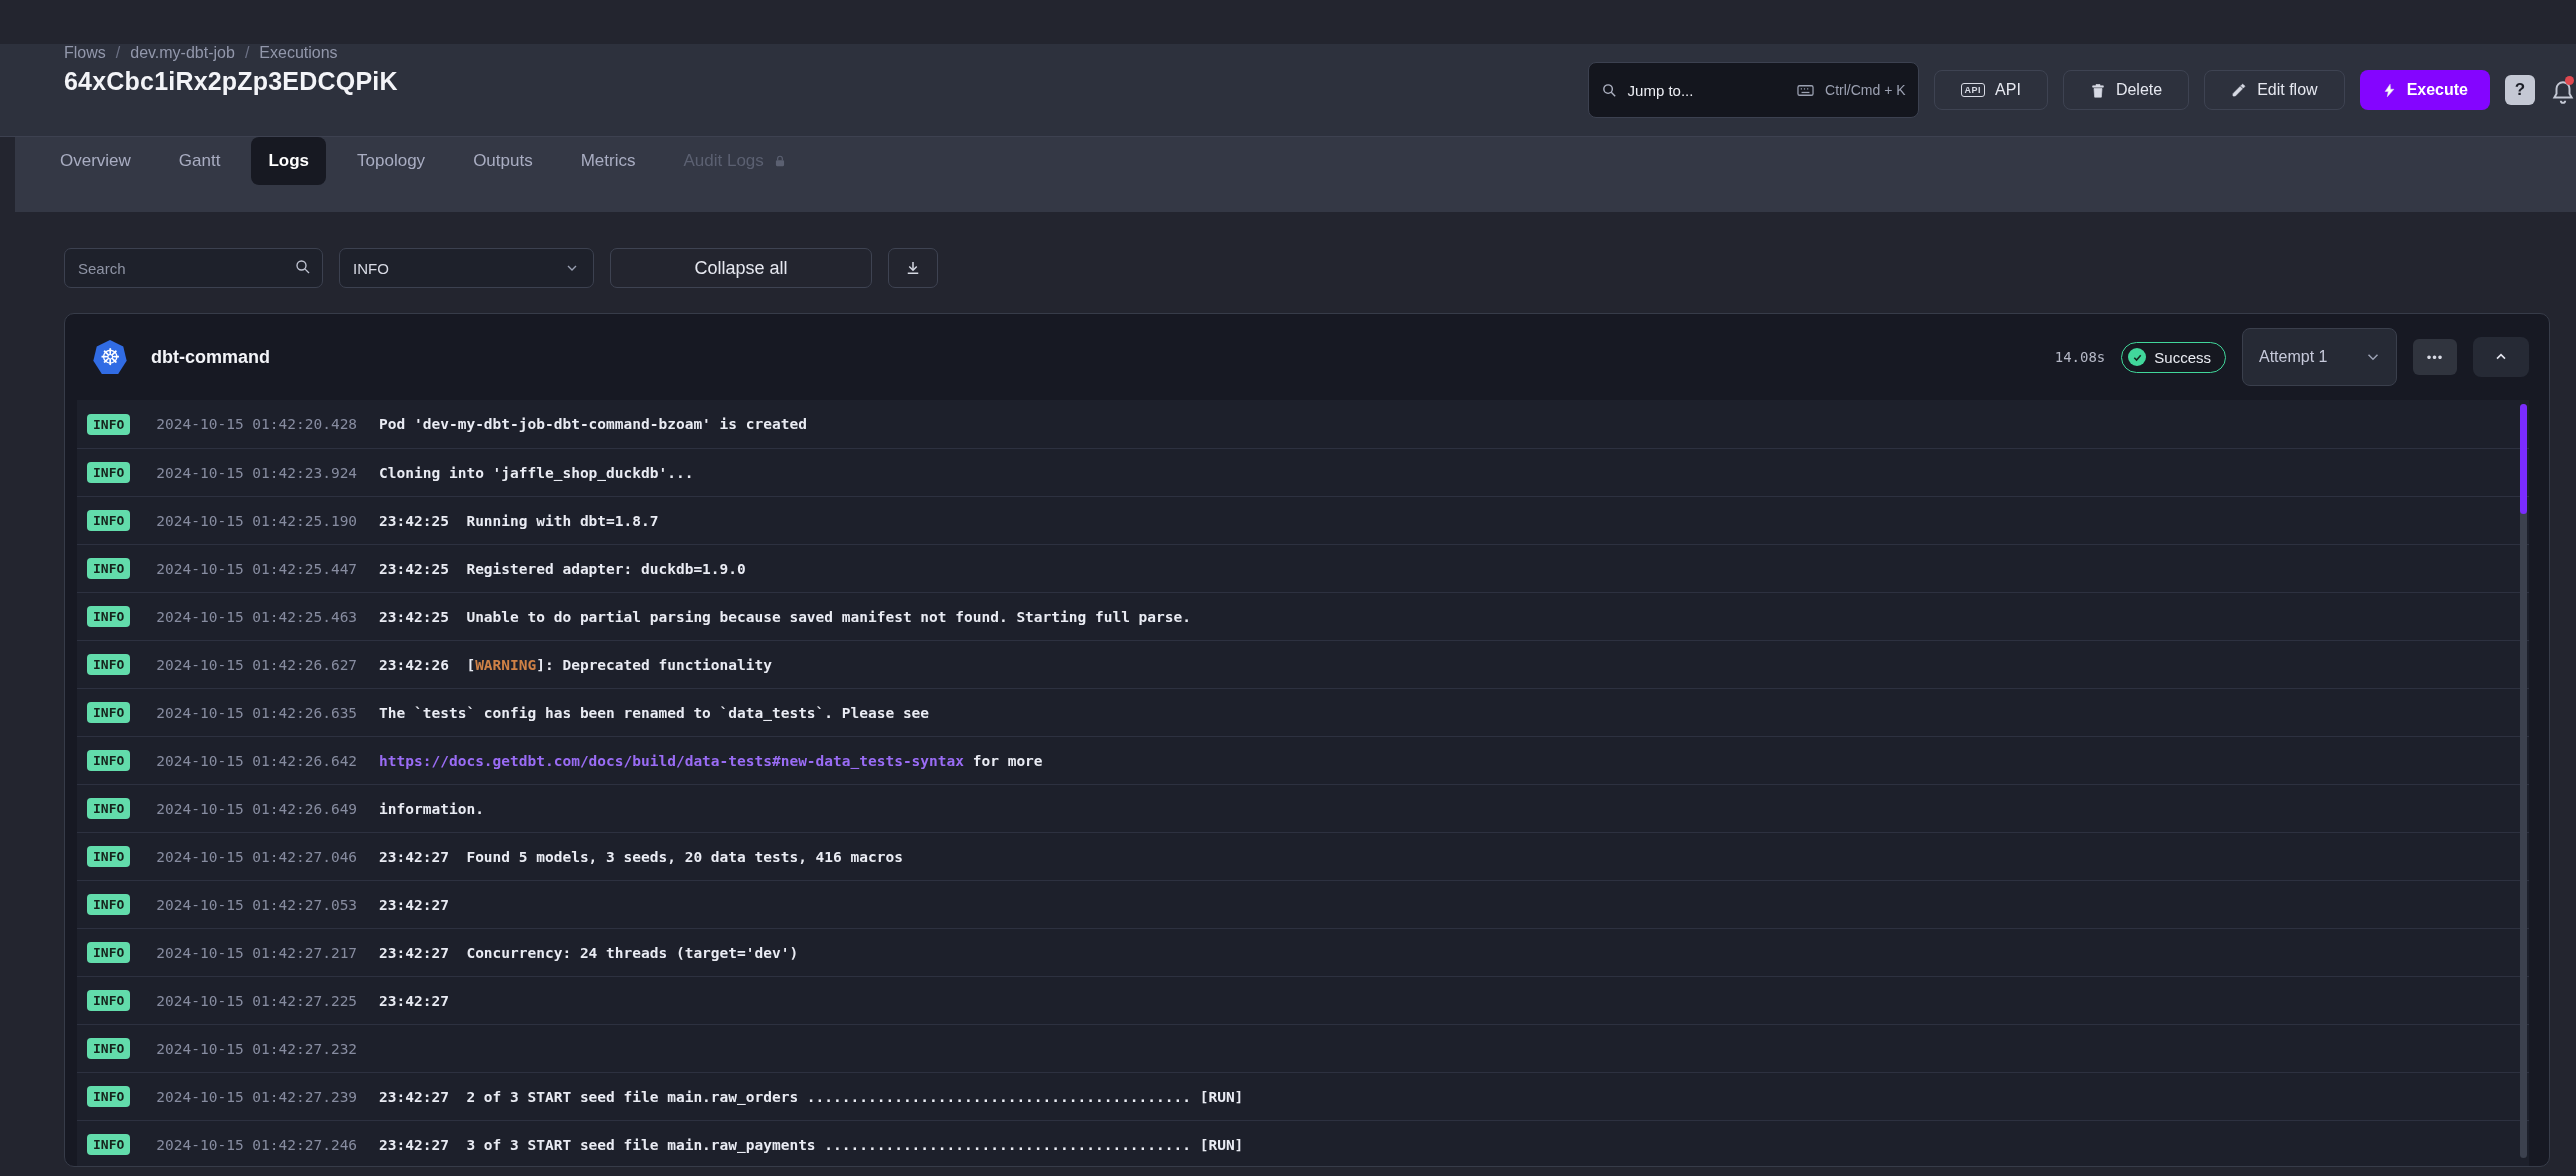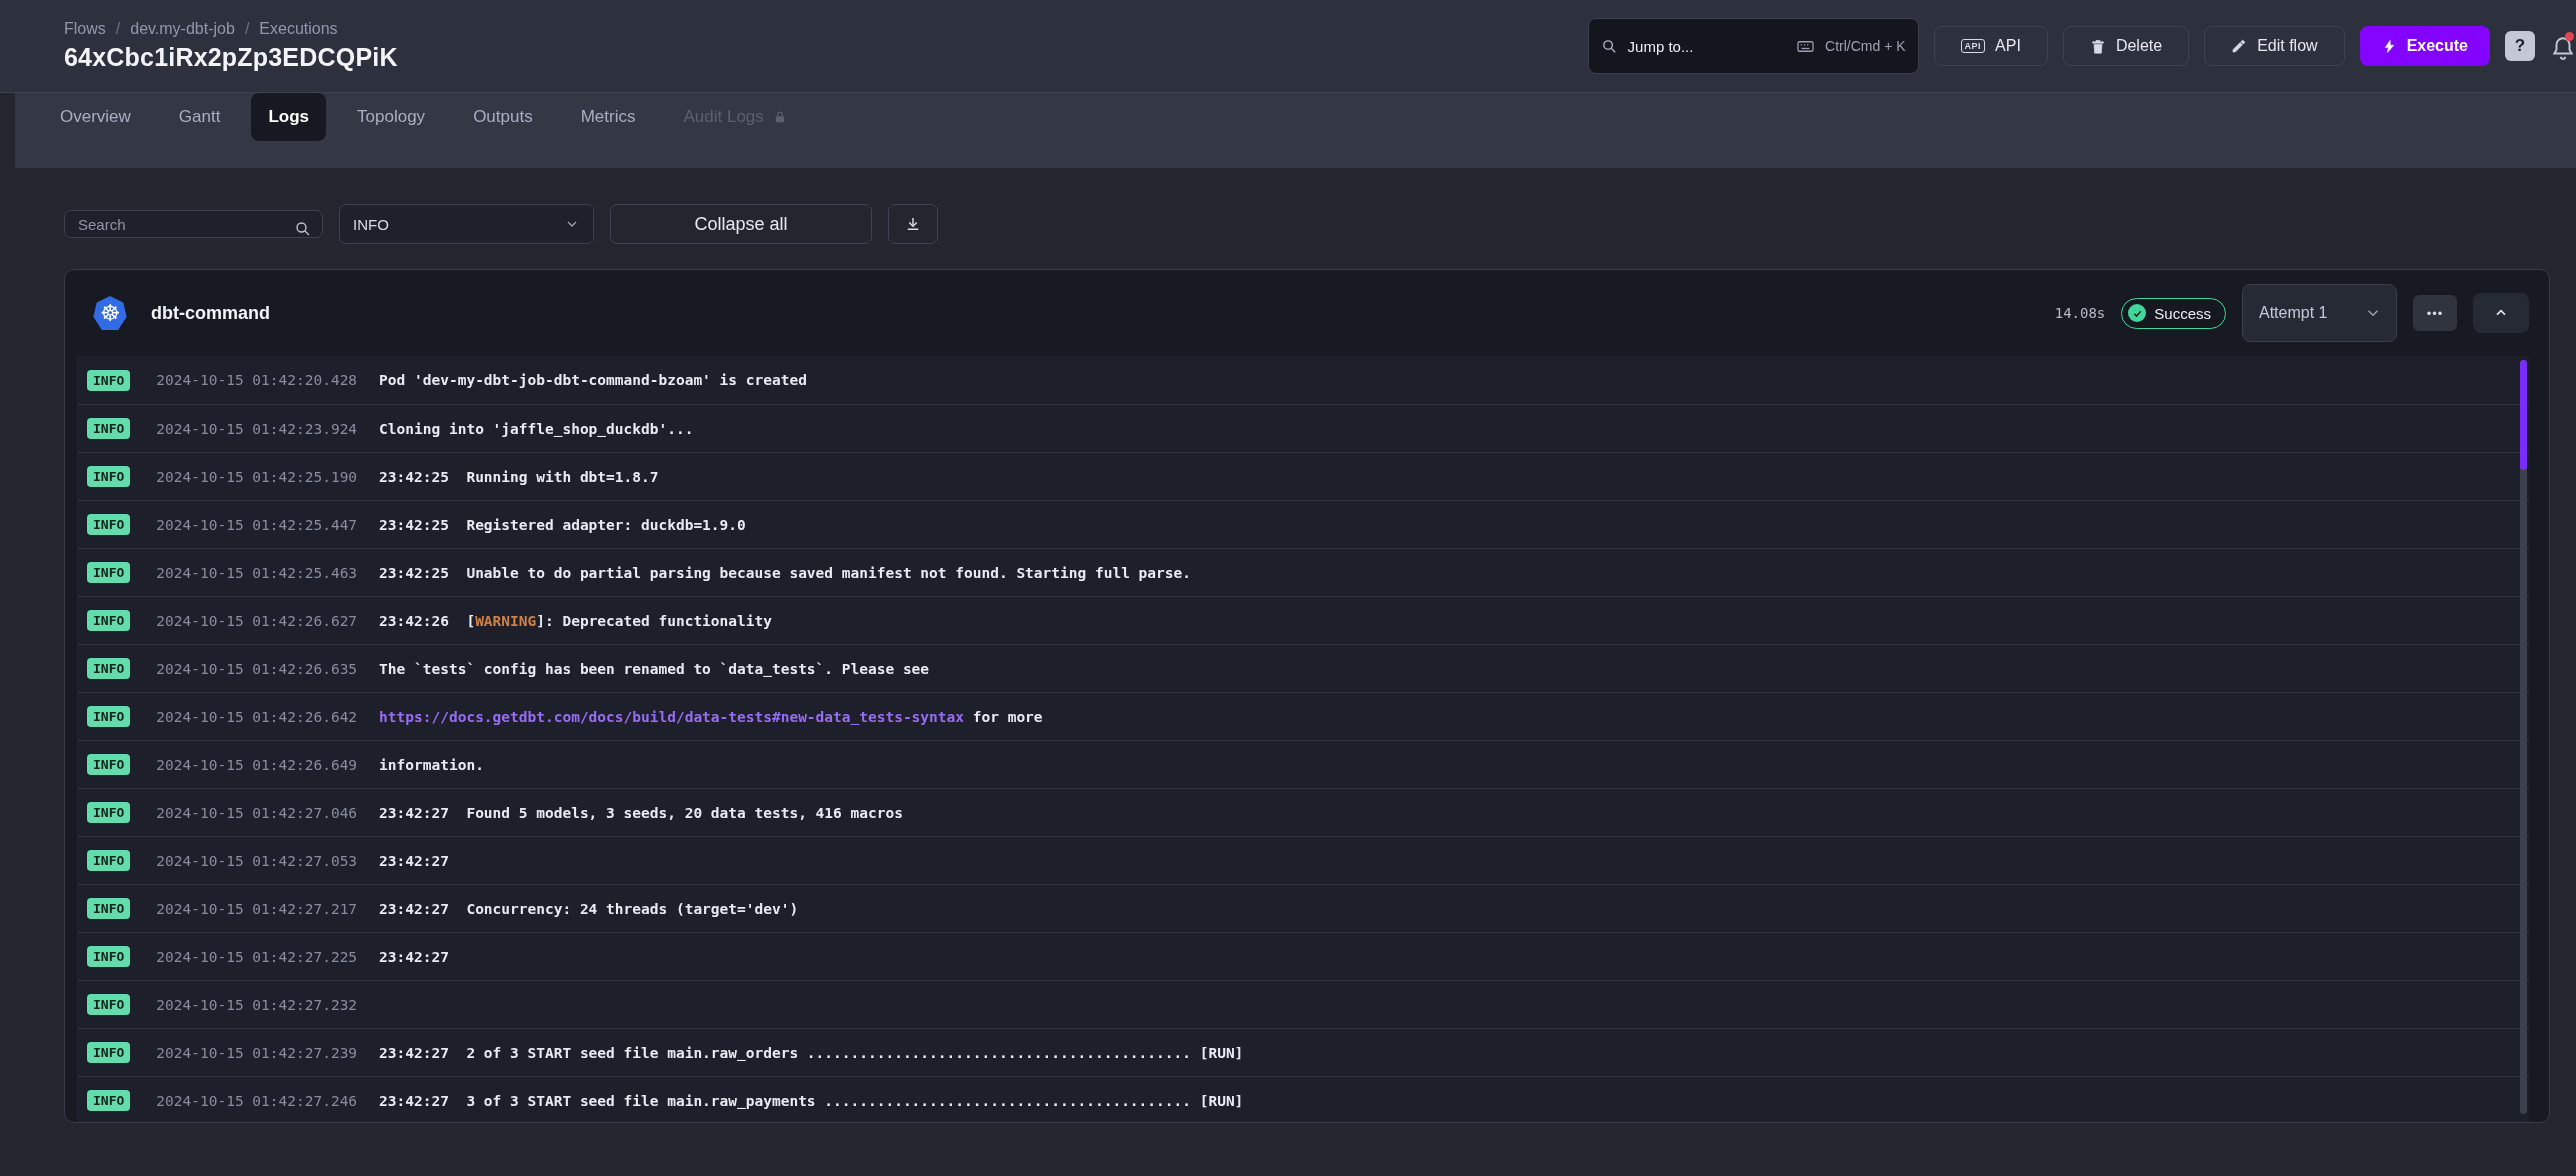--- a/index.html
+++ b/index.html
@@ -14,21 +14,21 @@
   html,body{width:2576px;height:1176px;overflow:hidden;}
   body{
     background:#23252F;
     font-family:"Liberation Sans", sans-serif;
     color:#E6E8F0;
     position:relative;
   }
   
   .app-header{
     height:93px;background:#2D313D;border-bottom:1px solid #3D4150;
-    display:flex;align-items:center;padding:0 14px 0 64px;
+    display:flex;padding:0 14px 0 64px;margin-top:44px;
   }
   .head-left{display:flex;flex-direction:column;gap:5px;min-width:0;}
   .crumbs{font-size:16px;color:#9297AB;display:flex;gap:10px;align-items:center;}
   .crumbs .sep{color:#6C7185;}
   .crumbs .crumb{cursor:pointer;}
   .page-title{font-size:25px;font-weight:700;color:#F3F4F8;letter-spacing:0.2px;}
   .head-right{margin-left:auto;display:flex;align-items:center;gap:15px;}
   .jump-box{
     width:331px;height:56px;background:#14161E;border:1px solid #3C4150;border-radius:8px;
     display:flex;align-items:center;gap:10px;padding:0 12px;cursor:pointer;
@@ -67,21 +67,21 @@
   .tab{
     padding:14px 17px;border-radius:8px;font-size:17px;color:#A9ADC2;cursor:pointer;
     display:flex;align-items:center;gap:9px;white-space:nowrap;
   }
   .tab.active{background:#171922;color:#FFFFFF;font-weight:700;}
   .tab.locked{color:#5B6071;cursor:default;}
   .tab.locked svg{stroke:#5B6071;fill:#5B6071;}
   
   .content{padding:36px 26px 0 64px;}
   .filters{display:flex;align-items:center;gap:16px;}
-  .search-wrap{position:relative;width:259px;height:28px;}
+  .search-wrap{position:relative;width:259px;height:40px;}
   .search-wrap input{
     width:100%;height:100%;background:#1E212B;border:1px solid #3C4150;border-radius:7px;
     color:#D8DAE4;font-size:15px;padding:0 38px 0 13px;outline:none;font-family:inherit;
   }
   .search-wrap input::placeholder{color:#8F94A5;}
   .search-wrap .icon{position:absolute;right:11px;top:10px;}
   .level-select{
     width:255px;height:40px;background:#1E212B;border:1px solid #3C4150;border-radius:7px;
     display:flex;align-items:center;justify-content:space-between;padding:0 13px;
     font-size:15px;color:#D8DAE4;cursor:pointer;

